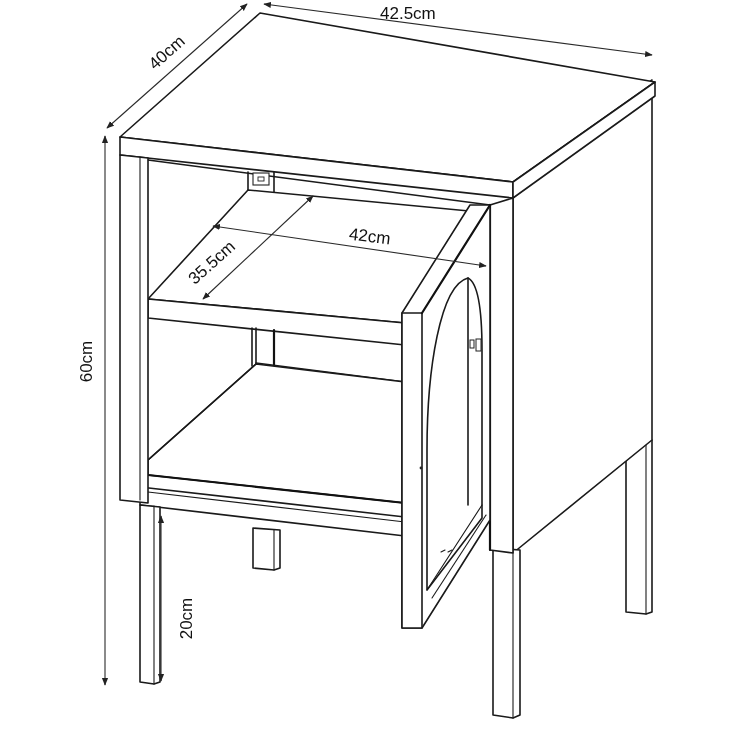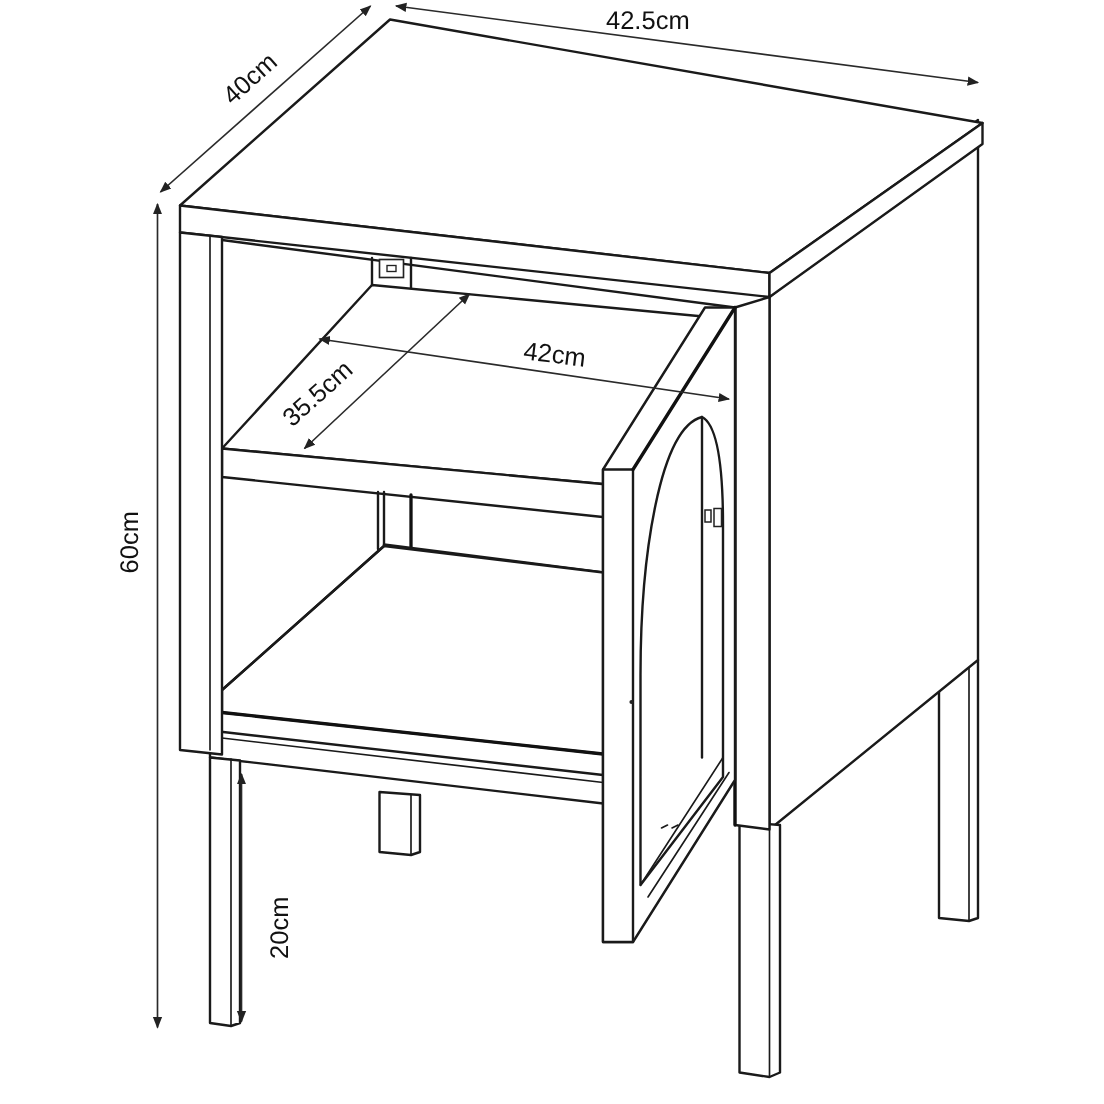--- a/index.html
+++ b/index.html
@@ -127,19 +127,19 @@
       <line class="dim" x1="105" y1="136" x2="105" y2="685" marker-start="url(#arr)" marker-end="url(#arr)"></line>
 
       <line class="dim" x1="213" y1="226" x2="486" y2="266" marker-start="url(#arr)" marker-end="url(#arr)"></line>
 
       <line class="dim" x1="203" y1="299" x2="313" y2="196" marker-start="url(#arr)" marker-end="url(#arr)"></line>
 
       <line class="dim" x1="161" y1="516" x2="161" y2="681" marker-start="url(#arr)" marker-end="url(#arr)"></line>
     </g>
   </svg>
 
-  <span class="lbl" style="left:404px; top:5px; transform: rotate(0deg);">42.5cm</span>
+  <span class="lbl" style="left:380px; top:5px; transform: rotate(0deg);">42.5cm</span>
   <span class="lbl" style="left:146px; top:44px; transform: rotate(-42deg);">40cm</span>
   <span class="lbl" style="left:66px; top:353px; transform: rotate(-90deg);">60cm</span>
   <span class="lbl" style="left:349px; top:228px; transform: rotate(7deg);">42cm</span>
   <span class="lbl" style="left:184px; top:254px; transform: rotate(-42deg);">35.5cm</span>
   <span class="lbl" style="left:166px; top:610px; transform: rotate(-90deg);">20cm</span>
 </div>
 
 </body></html>

